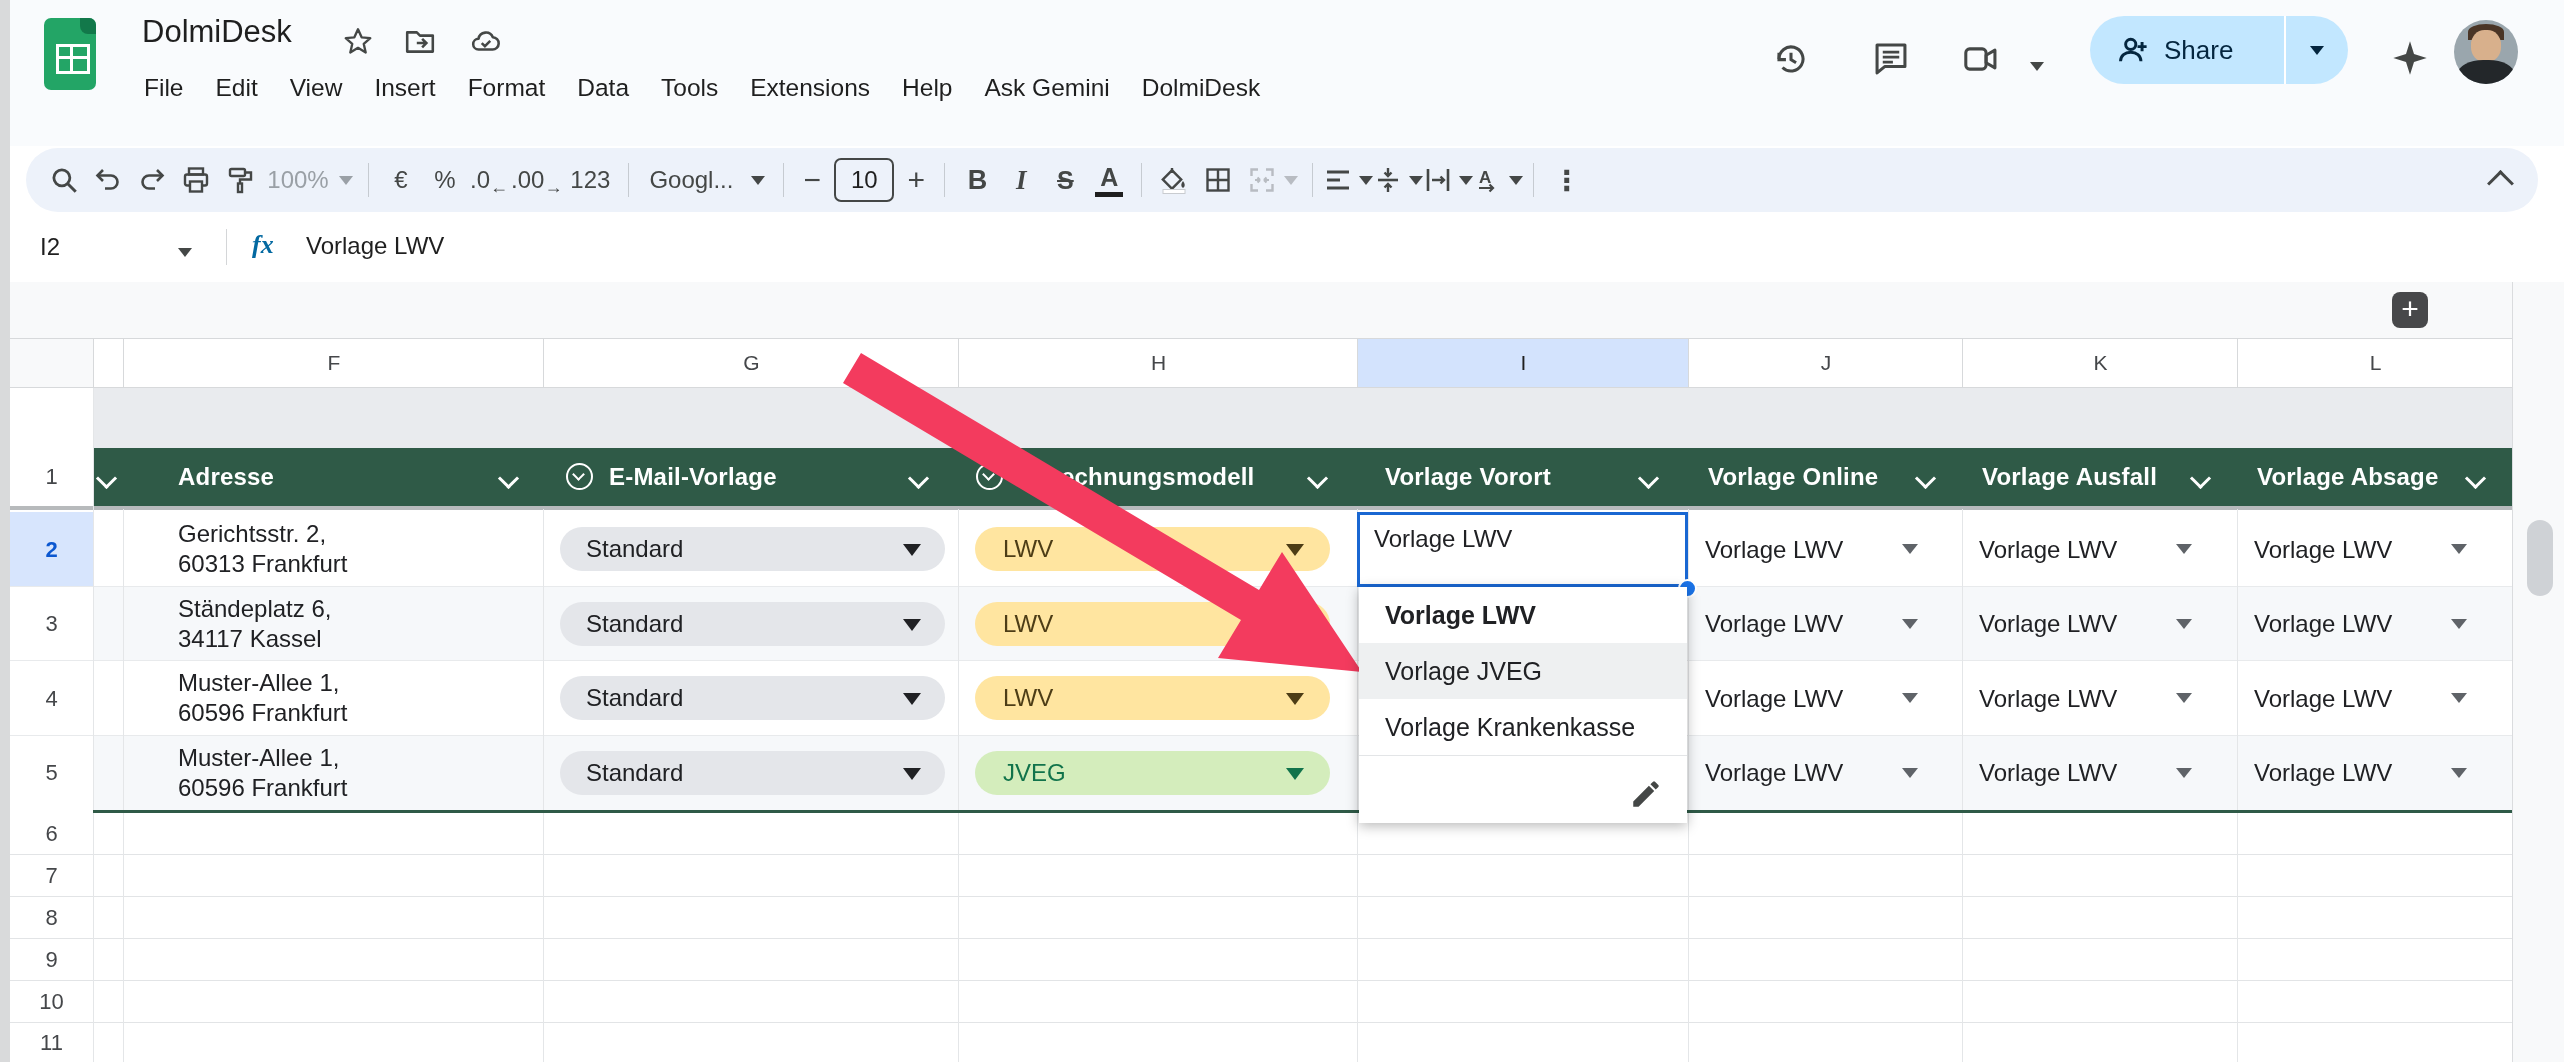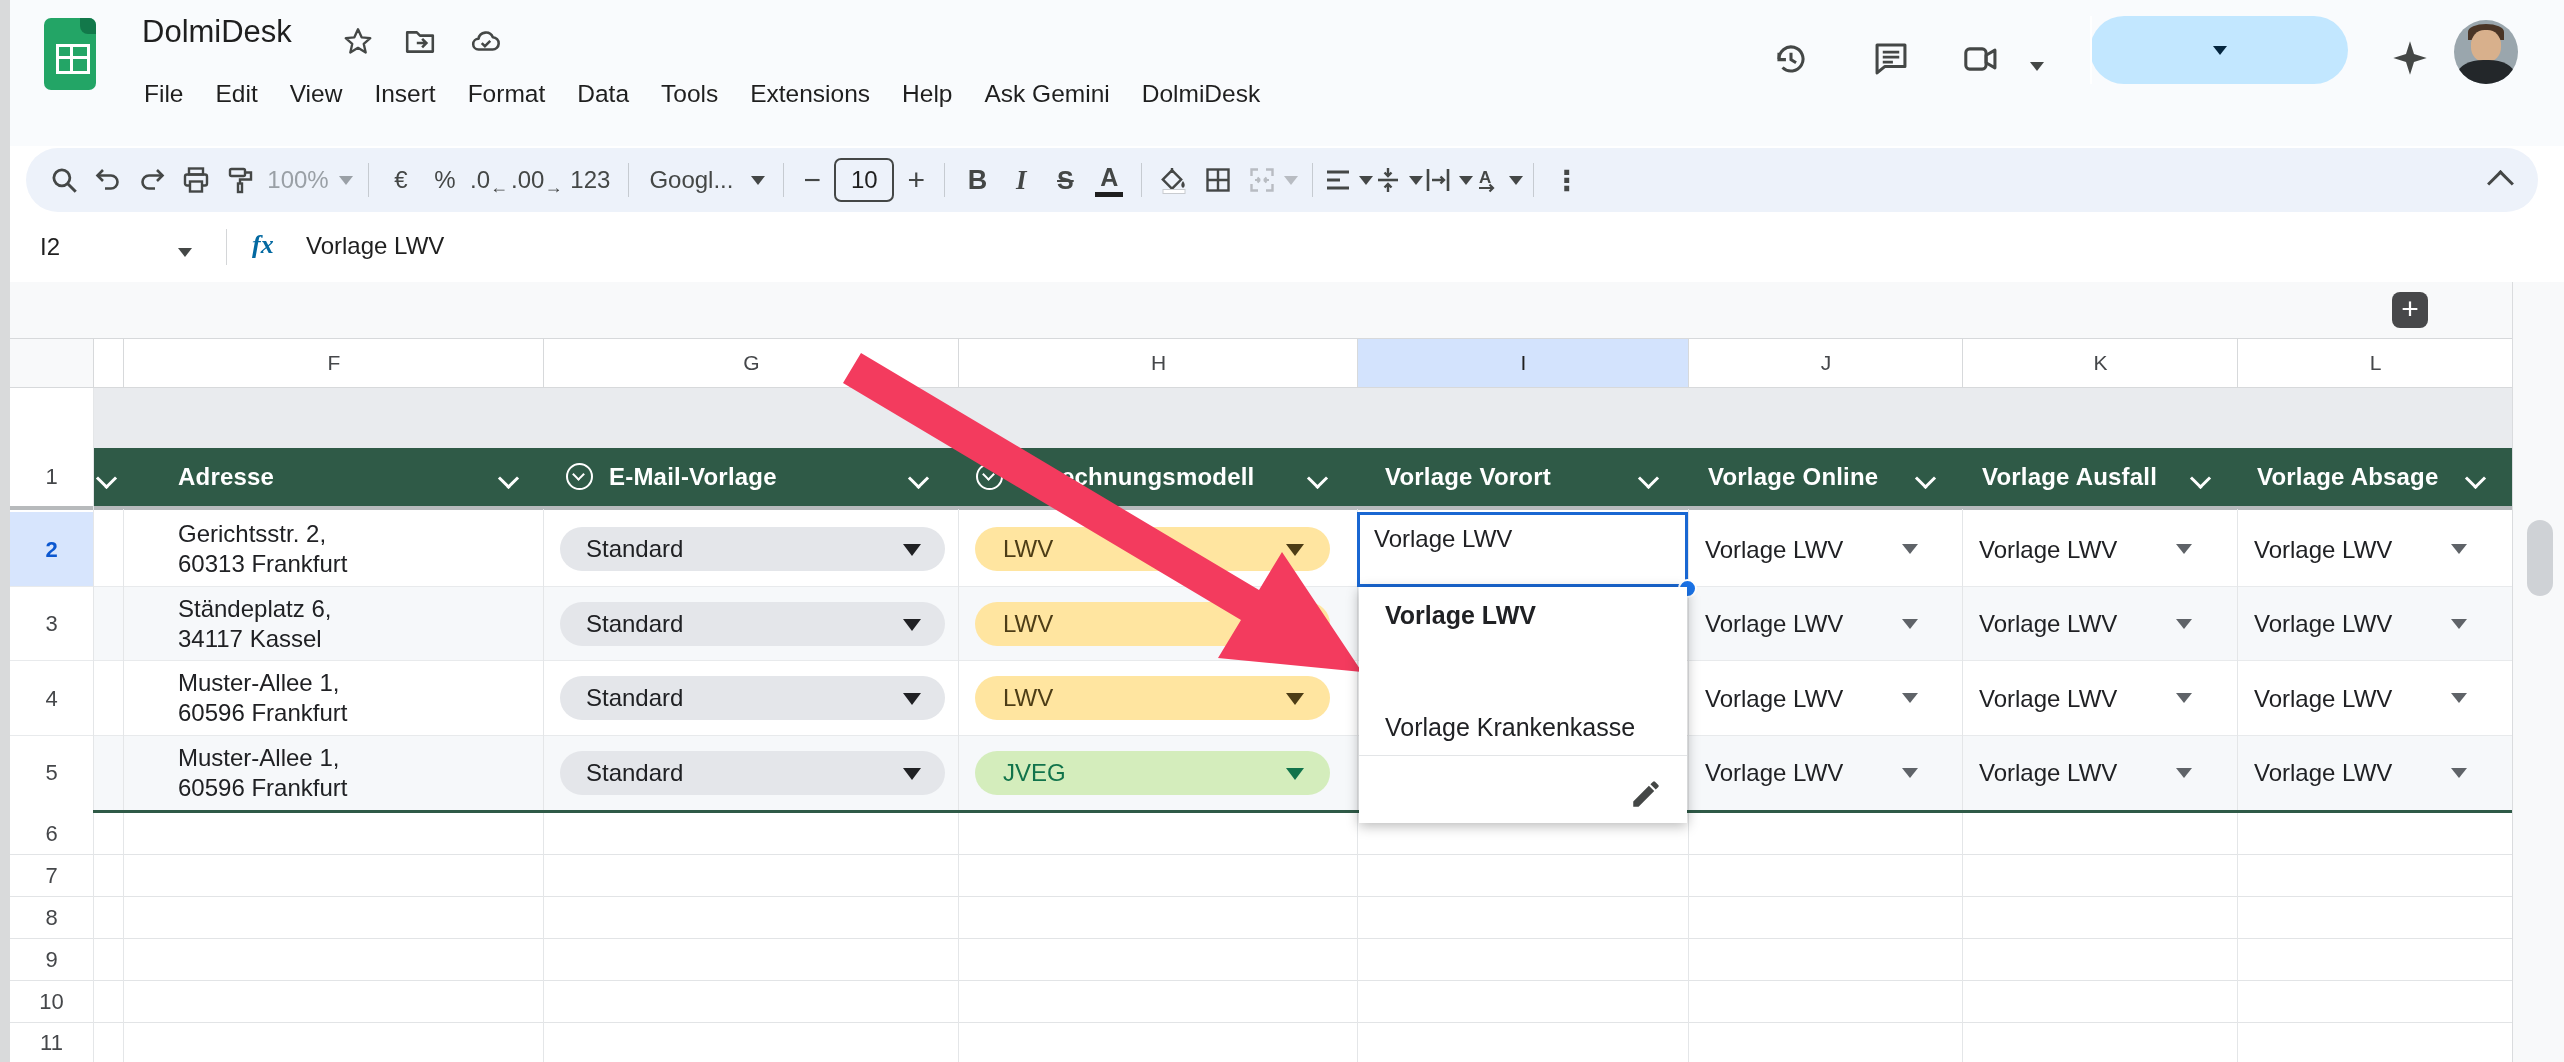--- a/index.html
+++ b/index.html
@@ -8,21 +8,21 @@
   .abs{position:absolute;}
   
   .topbar{position:absolute;left:0;top:0;width:2564px;height:146px;background:#f9fbfd;}
   .logo{position:absolute;left:44px;top:18px;width:52px;height:72px;background:#23a566;border-radius:7px;}
   .logo .fold{position:absolute;right:0;top:0;width:16px;height:16px;background:#12784a;border-radius:0 7px 0 8px;}
   .logo .gridg{position:absolute;left:12px;top:26px;width:28px;height:24px;border:3px solid #fff;}
   .logo .gridg:before{content:"";position:absolute;left:0;right:0;top:9px;height:3px;background:#fff;}
   .logo .gridg:after{content:"";position:absolute;top:0;bottom:0;left:11px;width:3px;background:#fff;}
   .doctitle{position:absolute;left:142px;top:14px;font-size:31px;color:#1f1f1f;}
   .t-ic{position:absolute;top:26px;width:32px;height:32px;color:#444746;}
-  .menubar{position:absolute;left:128px;top:68px;height:46px;display:flex;align-items:flex-end;}
+  .menubar{position:absolute;left:128px;top:68px;height:46px;display:flex;align-items:flex-start;}
   .menuitem{font-size:24.5px;color:#1f1f1f;padding:6px 16px;border-radius:8px;white-space:nowrap;}
   .rt-ic{position:absolute;top:40px;width:38px;height:38px;color:#444746;}
   .sharepill{position:absolute;left:2090px;top:16px;width:258px;height:68px;background:#c2e7ff;border-radius:34px;display:flex;align-items:center;}
   .share-main{display:flex;align-items:center;height:100%;padding-left:26px;width:168px;}
   .share-txt{font-size:26px;color:#04263f;font-weight:500;margin-left:14px;}
   .share-div{width:2px;height:68px;background:#fff;}
   .share-caret{flex:1;display:flex;justify-content:center;}
   .caret{width:0;height:0;border:7px solid transparent;border-top:9px solid #444746;margin-top:8px;}
   .caret.blue{border-top-color:#04263f;}
   .avatar{position:absolute;left:2454px;top:20px;width:64px;height:64px;border-radius:50%;background:#9aa6ad;overflow:hidden;}
@@ -155,20 +155,28 @@
         </svg>
     </div>
     <div class="rt-ic" style="left:1962px">
       <svg viewBox="0 0 30 30" width="38" height="38">
           <rect x="3" y="7" width="16" height="16" rx="3" fill="none" stroke="#444746" stroke-width="2.4"></rect>
           <path d="M19 12l7-4v14l-7-4z" fill="none" stroke="#444746" stroke-width="2.4" stroke-linejoin="round"></path>
         </svg>
     </div>
     <div class="caret" style="position:absolute;left:2030px;top:54px"></div>
     <div class="sharepill">
+      <div class="share-main">
+        <svg viewBox="0 0 30 30" width="34" height="34">
+            <circle cx="13" cy="10" r="4.5" fill="none" stroke="#04263f" stroke-width="2.6"></circle>
+            <path d="M4 25c0-5 4-8 9-8s9 3 9 8" fill="none" stroke="#04263f" stroke-width="2.6"></path>
+            <path d="M23 8v8M19 12h8" stroke="#04263f" stroke-width="2.6"></path>
+          </svg>
+        <span class="share-txt">Share</span>
+      </div>
       <div class="share-div"></div>
       <div class="share-caret">
           <div class="caret blue"></div>
         </div>
     </div>
     <div class="rt-ic" style="left:2390px;top:38px">
       <svg viewBox="0 0 30 30" width="40" height="40">
           <path d="M15 2.5 L18 12 L27.5 15 L18 18 L15 27.5 L12 18 L2.5 15 L12 12 Z" fill="#444746"></path>
         </svg>
     </div>
@@ -507,20 +515,23 @@
   <div class="fillhandle"></div>
 
   <svg class="arrow-svg" width="2564" height="1062" viewBox="0 0 2564 1062">
     <polygon points="861,353 1259,590 1282,552 1362,672 1218,658 1241,620 843,383" fill="#f33b5e"></polygon>
   </svg>
 
   <div class="menu">
     <div class="mi selopt" style="top:0">
         <span>Vorlage LWV</span>
       </div>
+    <div class="mi hov" style="top:56px">
+        <span>Vorlage JVEG</span>
+      </div>
     <div class="mi" style="top:112px">
         <span>Vorlage Krankenkasse</span>
       </div>
     <div class="mdiv"></div>
     <div class="mfoot">
       <svg viewBox="0 0 24 24" width="34" height="34">
           <path d="M3 17.25V21h3.75L17.8 9.94l-3.75-3.75L3 17.25zM20.7 7.04a1 1 0 0 0 0-1.41l-2.34-2.34a1 1 0 0 0-1.41 0l-1.83 1.83 3.75 3.75 1.83-1.83z" fill="#444746"></path>
         </svg>
     </div>
   </div>

